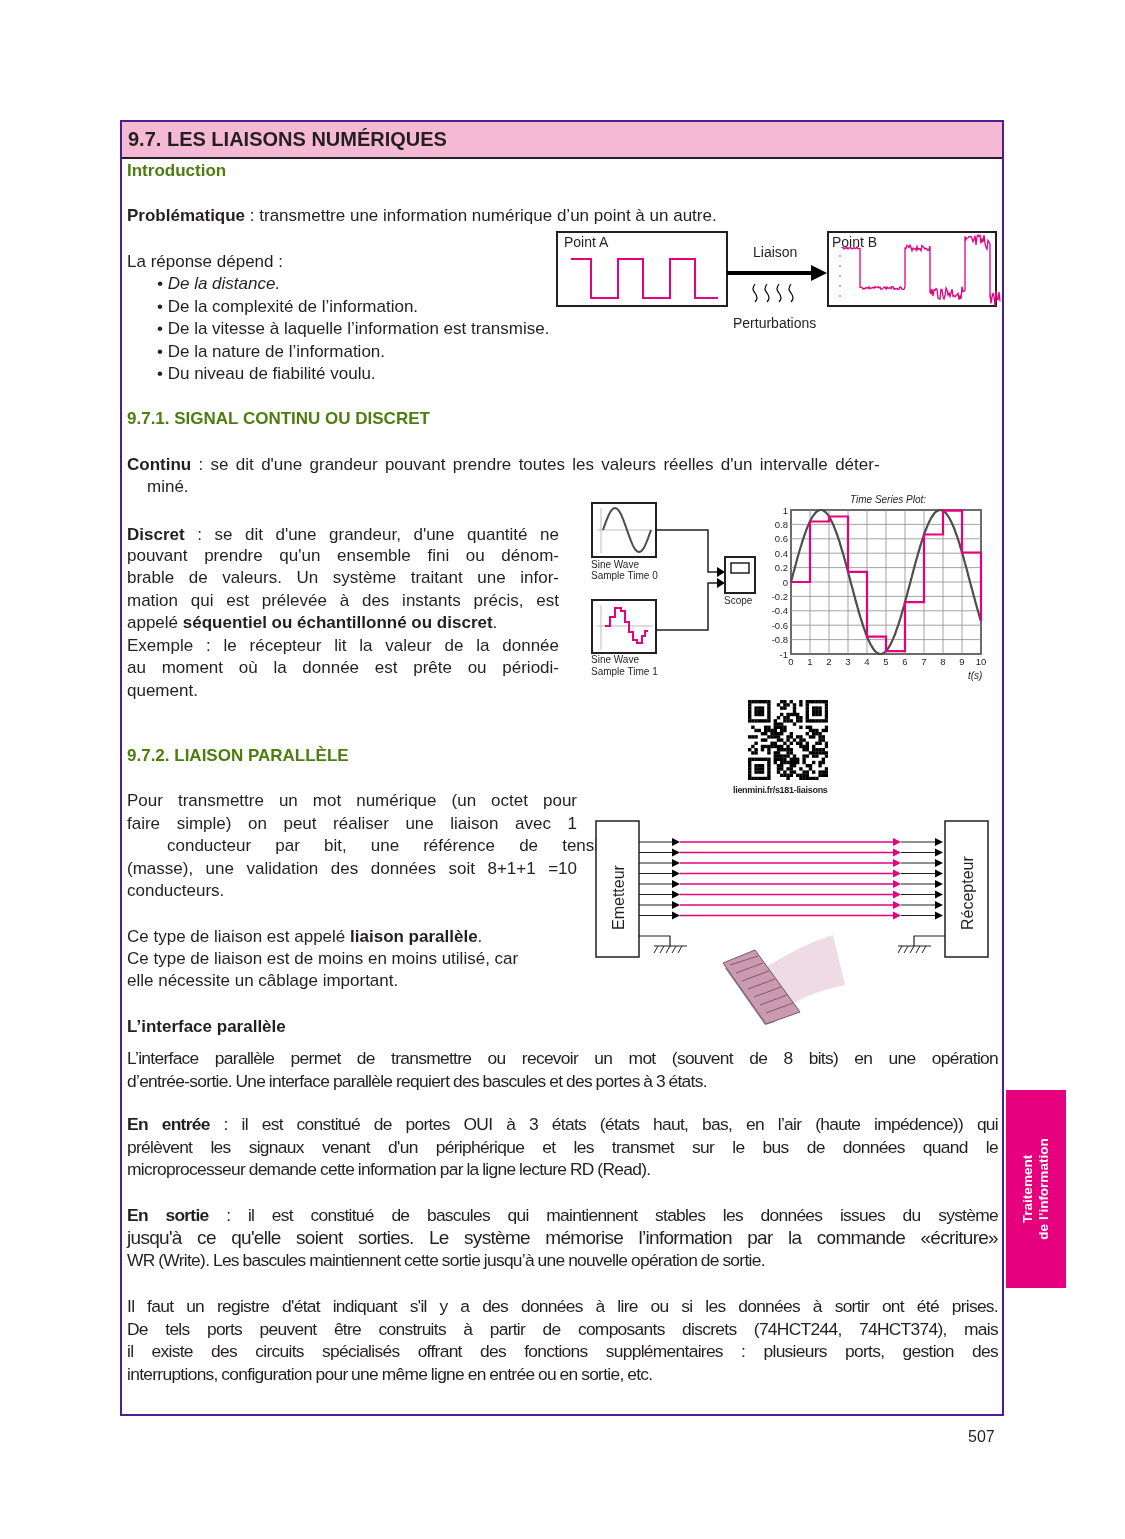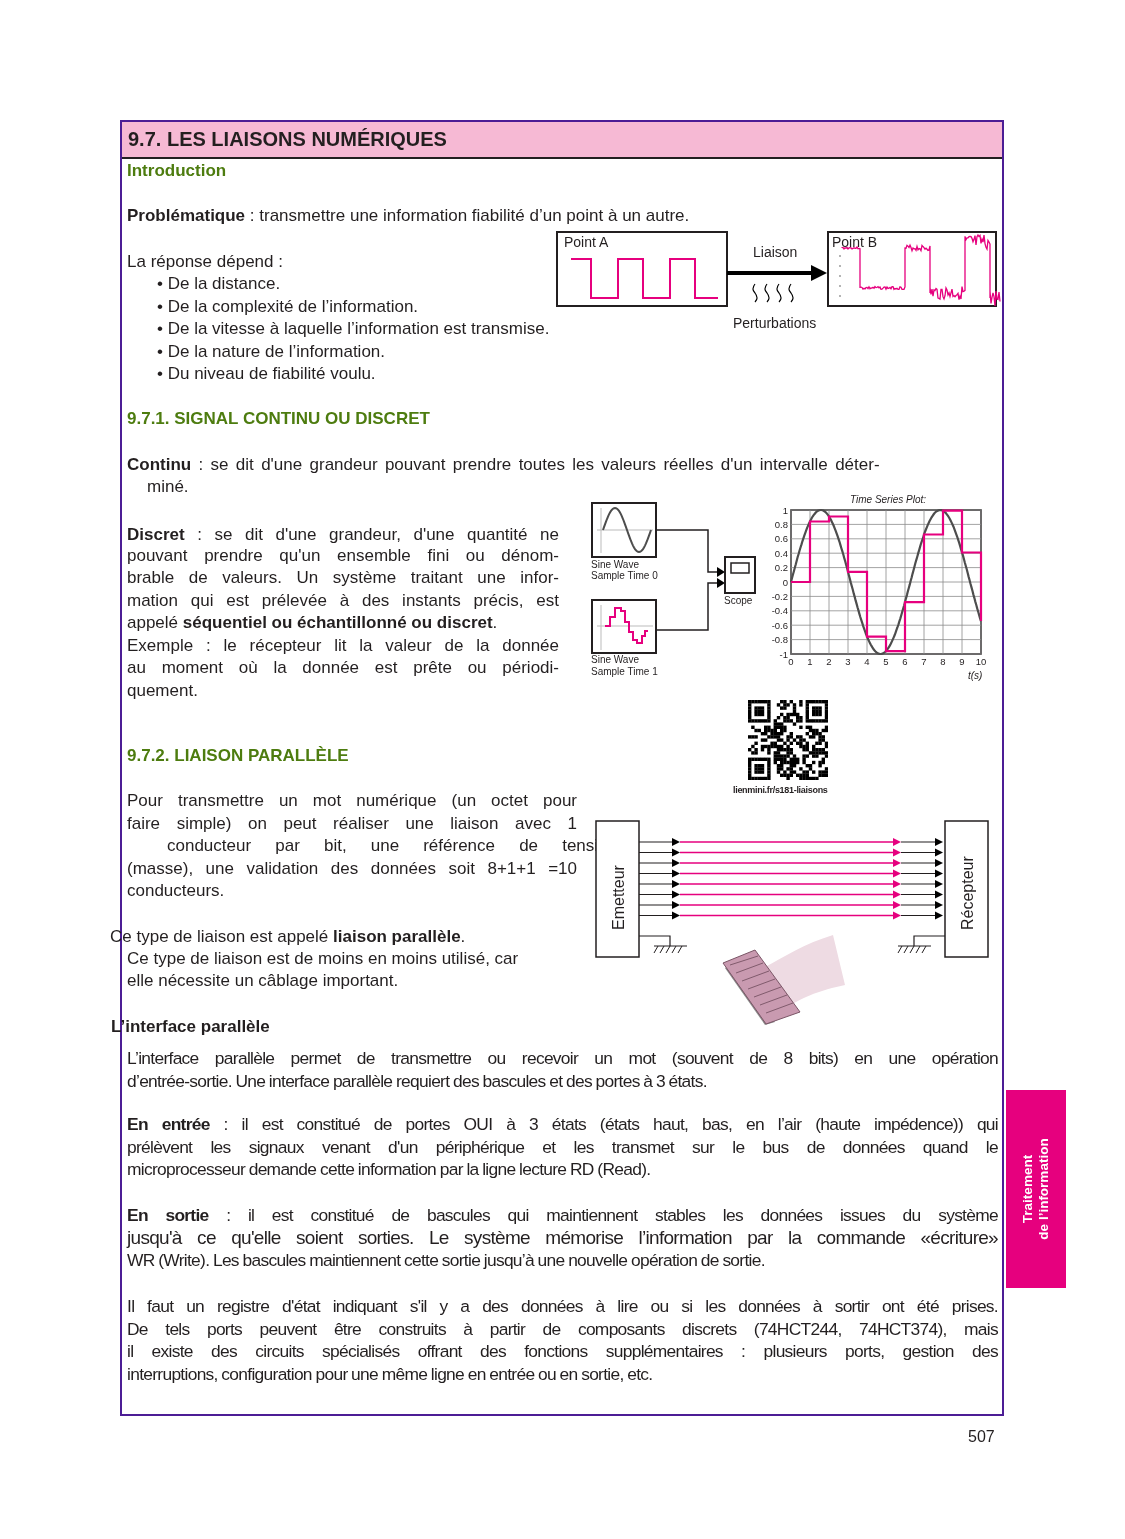--- a/index.html
+++ b/index.html
@@ -20,24 +20,24 @@
 </head>
 <body>
 
 <div class="frame">
   <div class="hdr">
     <span>9.7. LES LIAISONS NUMÉRIQUES</span>
   </div>
 </div>
 
 <div class="t pink h2" style="left:127px;top:160px;">Introduction</div>
-<div class="t" style="left:127px;top:205px;"><b>Problématique</b><span> : transmettre une information fiabilité d’un point à un autre.</span></div>
+<div class="t" style="left:127px;top:205px;"><b>Problématique</b><span> : transmettre une information numérique d’un point à un autre.</span></div>
 <div class="t" style="left:127px;top:251px;">La réponse dépend :</div>
 <div>
-  <div class="t bul" style="left:127px;top:273px;">• De la distance.</div>
+  <div class="t bul" style="left:127px;top:273px;font-style:italic;">• De la distance.</div>
   <div class="t bul" style="left:127px;top:296px;">• De la complexité de l’information.</div>
   <div class="t bul" style="left:127px;top:318px;">• De la vitesse à laquelle l’information est transmise.</div>
   <div class="t bul" style="left:127px;top:341px;">• De la nature de l’information.</div>
   <div class="t bul" style="left:127px;top:363px;">• Du niveau de fiabilité voulu.</div>
 </div>
 
 <svg style="position:absolute;left:555px;top:228px;" width="450" height="110">
   <rect x="2" y="4" width="170" height="74" fill="#fff" stroke="#231f20" stroke-width="2"></rect>
   <text x="9" y="19" font-size="14" fill="#231f20">Point A</text>
   <polyline points="16,31 36,31 36,70 63,70 63,31 88,31 88,70 115,70 115,31 140,31 140,70 163,70" fill="none" stroke="#e6007e" stroke-width="2"></polyline>
@@ -481,21 +481,21 @@
 <div class="t" style="left:733px;top:784px;font-size:9px;line-height:12px;font-weight:bold;letter-spacing:-0.3px;">lienmini.fr/s181-liaisons</div>
 
 <div class="t pink h2" style="left:127px;top:745px;">9.7.2. LIAISON PARALLÈLE</div>
 <div id="para1">
     <div class="t" style="left: 127px; top: 790px; width: 450px; white-space: normal; text-align: justify; text-align-last: justify;">Pour transmettre un mot numérique (un octet pour</div>
     <div class="t" style="left: 127px; top: 812.5px; width: 450px; white-space: normal; text-align: justify; text-align-last: justify;">faire simple) on peut réaliser une liaison avec 1</div>
     <div class="t" style="left: 127px; top: 835px; width: 450px; white-space: normal; text-align: justify; text-align-last: justify; margin-left: 40px;">conducteur par bit, une référence de tension</div>
     <div class="t" style="left: 127px; top: 857.5px; width: 450px; white-space: normal; text-align: justify; text-align-last: justify;">(masse), une validation des données soit 8+1+1 =10</div>
     <div class="t" style="left: 127px; top: 880px; width: 450px; white-space: normal; text-align: justify; text-align-last: left;">conducteurs.</div>
   </div>
-<div class="t" style="left:110px;top:926px;text-align:right;"><span>Ce type de liaison est appelé </span><b>liaison parallèle</b><span>.</span></div>
+<div class="t" style="left:127px;top:926px;text-align:right;"><span>Ce type de liaison est appelé </span><b>liaison parallèle</b><span>.</span></div>
 <div class="t" style="left:127px;top:948px;">Ce type de liaison est de moins en moins utilisé, car</div>
 <div class="t" style="left:127px;top:970px;">elle nécessite un câblage important.</div>
 
 <svg id="par" style="position:absolute;left:590px;top:810px;" width="410" height="220">
   <rect x="6" y="11" width="43" height="136" fill="#fff" stroke="#231f20" stroke-width="1.5"></rect>
   <text transform="translate(34,120) rotate(-90)" font-size="16" fill="#231f20">Emetteur</text>
   <rect x="355" y="11" width="43" height="136" fill="#fff" stroke="#231f20" stroke-width="1.5"></rect>
   <text transform="translate(383,120) rotate(-90)" font-size="16" fill="#231f20">Récepteur</text>
   <g id="wires">
       <line x1="49" y1="32" x2="84" y2="32" stroke="#231f20" stroke-width="1.2"></line>
@@ -575,21 +575,21 @@
         <line x1="146" y1="163" x2="173" y2="153"></line>
         <line x1="152" y1="171" x2="179" y2="161"></line>
         <line x1="158" y1="179" x2="185" y2="169"></line>
         <line x1="164" y1="187" x2="191" y2="177"></line>
         <line x1="170" y1="195" x2="197" y2="185"></line>
         <line x1="176" y1="203" x2="203" y2="193"></line>
     </g>
   </g>
 </svg>
 
-<div class="t" style="left:111px;top:1016px;font-weight:bold;">L’interface parallèle</div>
+<div class="t" style="left:127px;top:1016px;font-weight:bold;">L’interface parallèle</div>
 <div id="iface">
     <div class="t" style="left: 127px; top: 1047px; font-size: 17.4px; letter-spacing: -0.7px; word-spacing: -0.5px; width: 871px; white-space: normal; text-align: justify; text-align-last: justify;">L’interface parallèle permet de transmettre ou recevoir un mot (souvent de 8 bits) en une opération</div>
     <div class="t" style="left: 127px; top: 1069.5px; font-size: 17.4px; letter-spacing: -0.7px; word-spacing: -0.5px; width: 871px; white-space: normal; text-align: justify; text-align-last: left;">d’entrée-sortie. Une interface parallèle requiert des bascules et des portes à 3 états.</div>
     <div class="t" style="left: 127px; top: 1113px; font-size: 17.4px; letter-spacing: -0.7px; word-spacing: -0.5px; width: 871px; white-space: normal; text-align: justify; text-align-last: justify;"><b>En entrée</b> : il est constitué de portes OUI à 3 états (états haut, bas,  en l’air (haute impédence)) qui</div>
     <div class="t" style="left: 127px; top: 1135.5px; font-size: 17.4px; letter-spacing: -0.7px; word-spacing: -0.5px; width: 871px; white-space: normal; text-align: justify; text-align-last: justify;">prélèvent les signaux venant d'un périphérique et les transmet sur le bus de données quand le</div>
     <div class="t" style="left: 127px; top: 1158px; font-size: 17.4px; letter-spacing: -0.7px; word-spacing: -0.5px; width: 871px; white-space: normal; text-align: justify; text-align-last: left;">microprocesseur demande cette information par la ligne lecture RD (Read).</div>
     <div class="t" style="left: 127px; top: 1204px; font-size: 17.4px; letter-spacing: -0.7px; word-spacing: -0.5px; width: 871px; white-space: normal; text-align: justify; text-align-last: justify;"><b>En sortie</b> : il est constitué de bascules qui maintiennent stables les données issues du système</div>
     <div class="t" style="left: 127px; top: 1226.5px; font-size: 19px; letter-spacing: -0.7px; word-spacing: -0.5px; width: 871px; white-space: normal; text-align: justify; text-align-last: justify;">jusqu'à ce qu'elle soient sorties. Le système mémorise l’information par la commande «écriture»</div>
     <div class="t" style="left: 127px; top: 1249px; font-size: 17.4px; letter-spacing: -0.7px; word-spacing: -0.5px; width: 871px; white-space: normal; text-align: justify; text-align-last: left;">WR (Write). Les bascules maintiennent cette sortie jusqu’à une nouvelle opération de sortie.</div>
     <div class="t" style="left: 127px; top: 1295px; font-size: 17.4px; letter-spacing: -0.7px; word-spacing: -0.5px; width: 871px; white-space: normal; text-align: justify; text-align-last: justify;">Il faut un registre d'état indiquant s'il y a des données à lire ou si les données à sortir ont été prises.</div>

